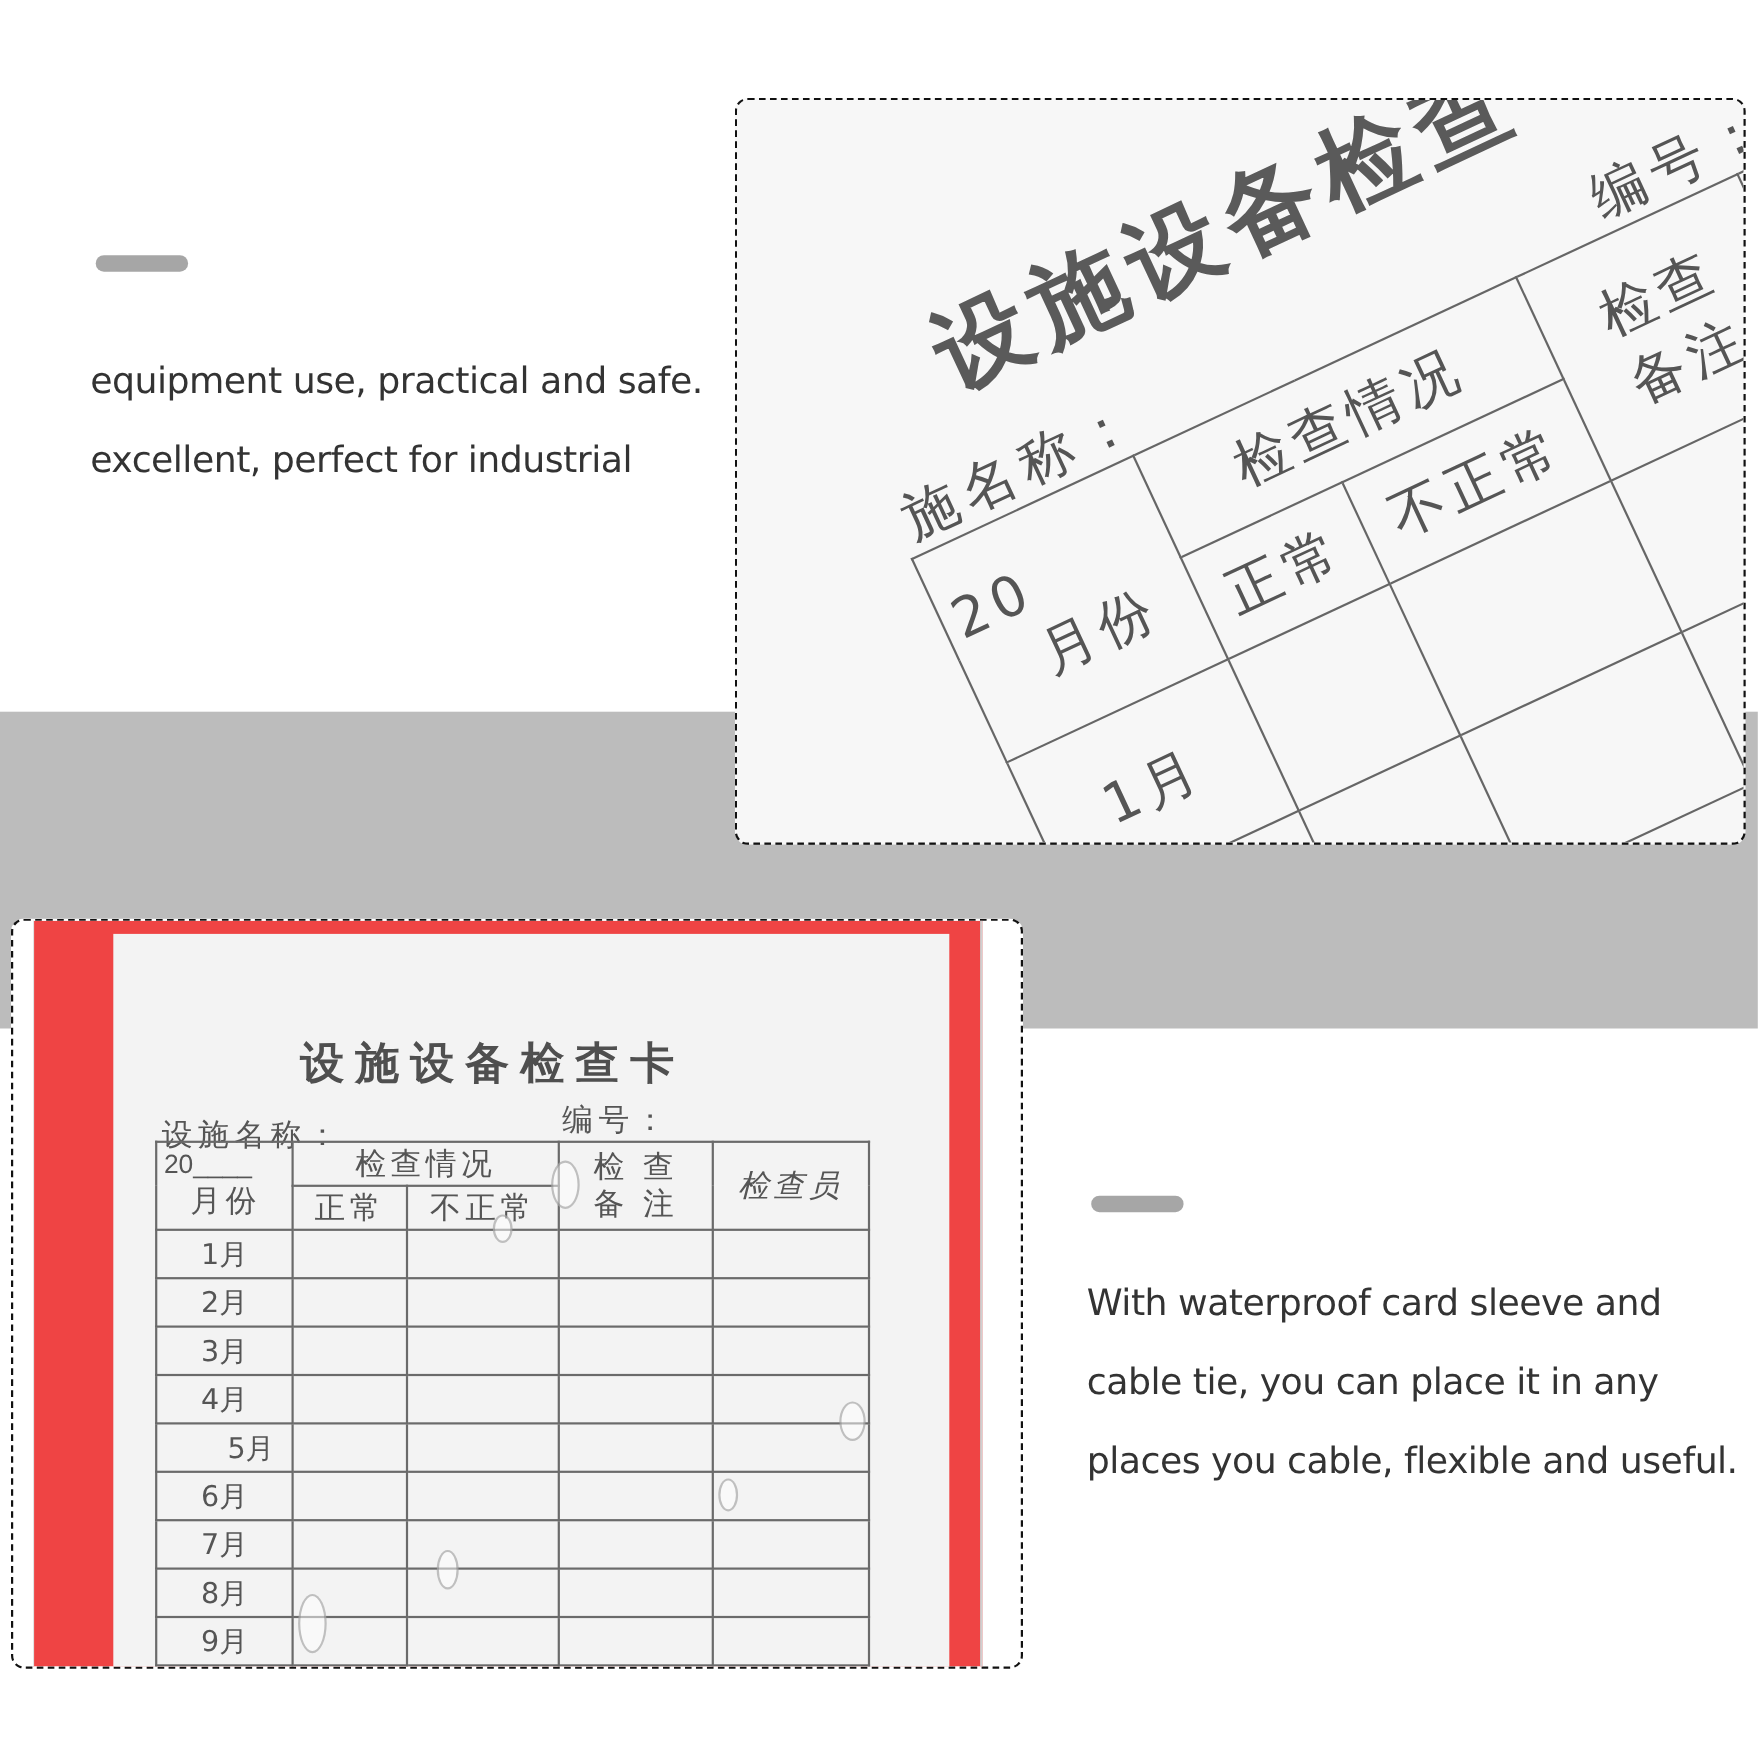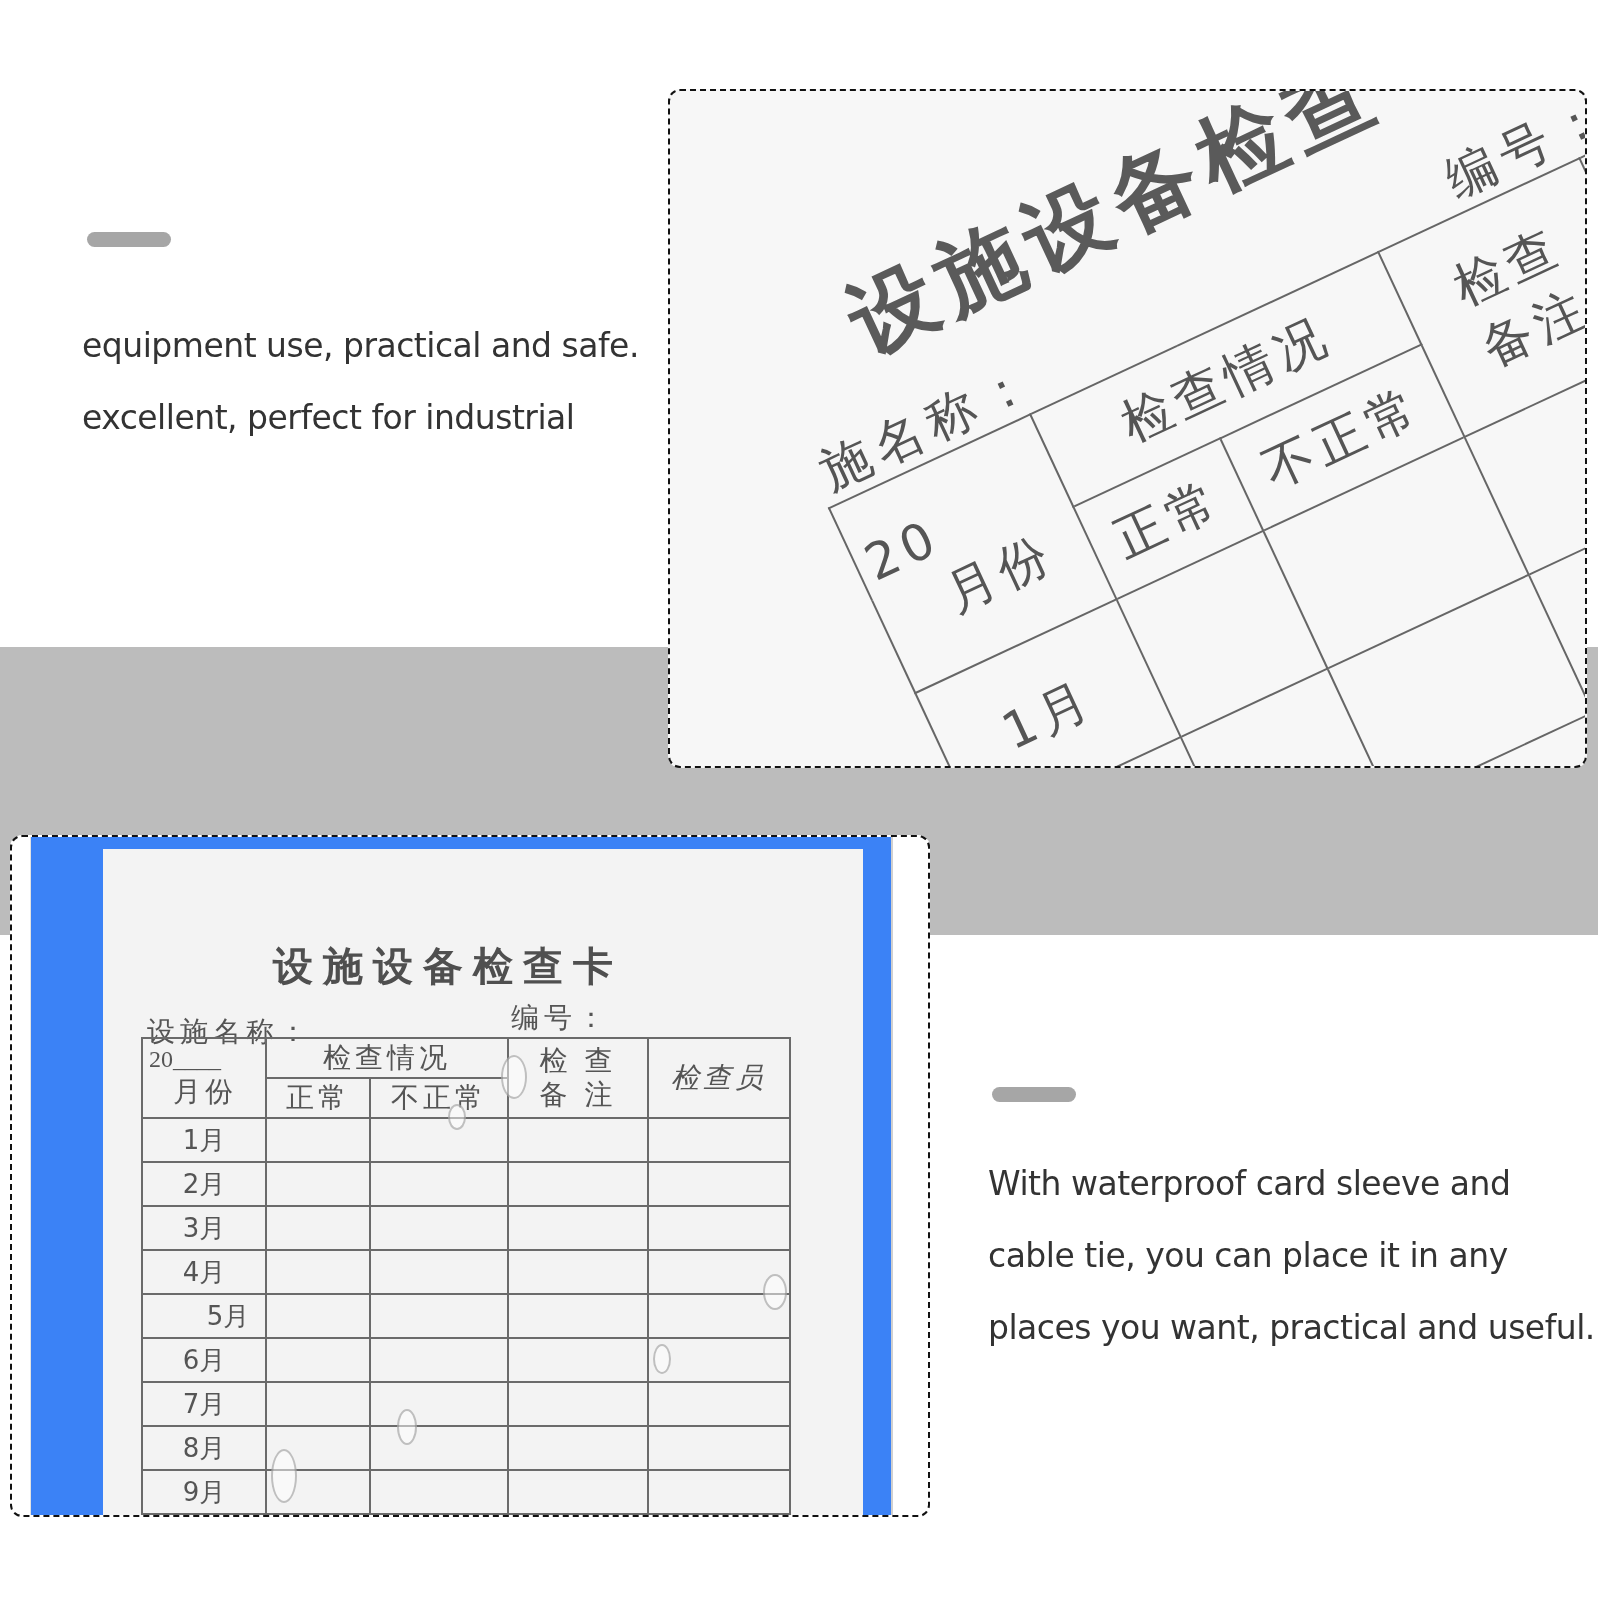--- a/index.html
+++ b/index.html
@@ -33,21 +33,21 @@
   .closeup .title {
     position: absolute; left: 120px; top: 215px; font-size: 86px; font-weight: bold;
     font-family: "DejaVu Sans", sans-serif; color: #5a5a5a; letter-spacing: 10px; white-space: nowrap;
   }
   .closeup .label { position: absolute; font-size: 50px; white-space: nowrap; letter-spacing: 8px; }
   .closeup table { position: absolute; left: 20px; top: 425px; border-collapse: collapse; }
   .closeup td { border: 2px solid #666; font-size: 50px; text-align: center; vertical-align: middle; padding: 0; letter-spacing: 6px; }
   
   .sleeve {
     position: absolute; left: 18px; top: 0; width: 860px; height: 100%;
-    background: #3b82f6; border-left: 1px solid #e2e2e2; border-right: 2px solid #d0d0d0;
+    background: #ef4444; border-left: 1px solid #e2e2e2; border-right: 2px solid #d0d0d0;
   }
   .card { position: absolute; left: 72px; top: 12px; width: 760px; height: 700px; background: #f3f3f3; }
   .card-title {
     position: absolute; left: 170px; top: 90px; font-size: 40px; font-weight: bold;
     letter-spacing: 10px; color: #4f4f4f; white-space: nowrap;
   }
   .card-label { position: absolute; font-size: 28px; letter-spacing: 5px; color: #555; white-space: nowrap; font-family: "DejaVu Serif", serif; }
   .card table { position: absolute; left: 38px; top: 188px; border-collapse: collapse; }
   .card td {
     border: 2px solid #6a6a6a; text-align: center; vertical-align: middle; padding: 0;
@@ -119,21 +119,21 @@
   <div class="sleeve">
     <div class="card">
       <div class="card-title">设施设备检查卡</div>
       <div class="card-label" style="left:44px; top:164px;">设施名称：</div>
       <div class="card-label" style="left:408px; top:150px;">编号：</div>
 
       <table>
         <tbody>
             <tr>
           <td rowspan="2" style="width:122px; height:76px; text-align:left;">
-            <div style="padding-left:6px; font-family:Liberation Serif, serif; letter-spacing:0; font-size:24px;">20____</div>
+            <div style="padding-left:6px; font-family:Liberation Sans, sans-serif; letter-spacing:0; font-size:24px;">20____</div>
             <div style="padding-left:30px;">月份</div>
           </td>
           <td colspan="2" style="height:38px;">检查情况</td>
           <td rowspan="2" style="width:138px; line-height:34px;">
             <div>检 查</div>
             <div>备 注</div>
           </td>
           <td rowspan="2" style="width:140px;font-style:italic;">检查员</td>
         </tr>
         <tr>
@@ -221,14 +221,14 @@
       <div class="drop" style="left:660px; top:425px; width:20px; height:32px;"></div>
       <div class="drop" style="left:550px; top:495px; width:14px; height:26px;"></div>
     </div>
   </div>
 </div>
 
 <div class="pill" style="left:992px; top:1087px;"></div>
 <div class="caption" style="left:988px; top:1148px;">
   <div>With waterproof card sleeve and</div>
   <div>cable tie, you can place it in any</div>
-  <div>places you want, practical and useful.</div>
+  <div>places you cable, flexible and useful.</div>
 </div>
 
 </body></html>

